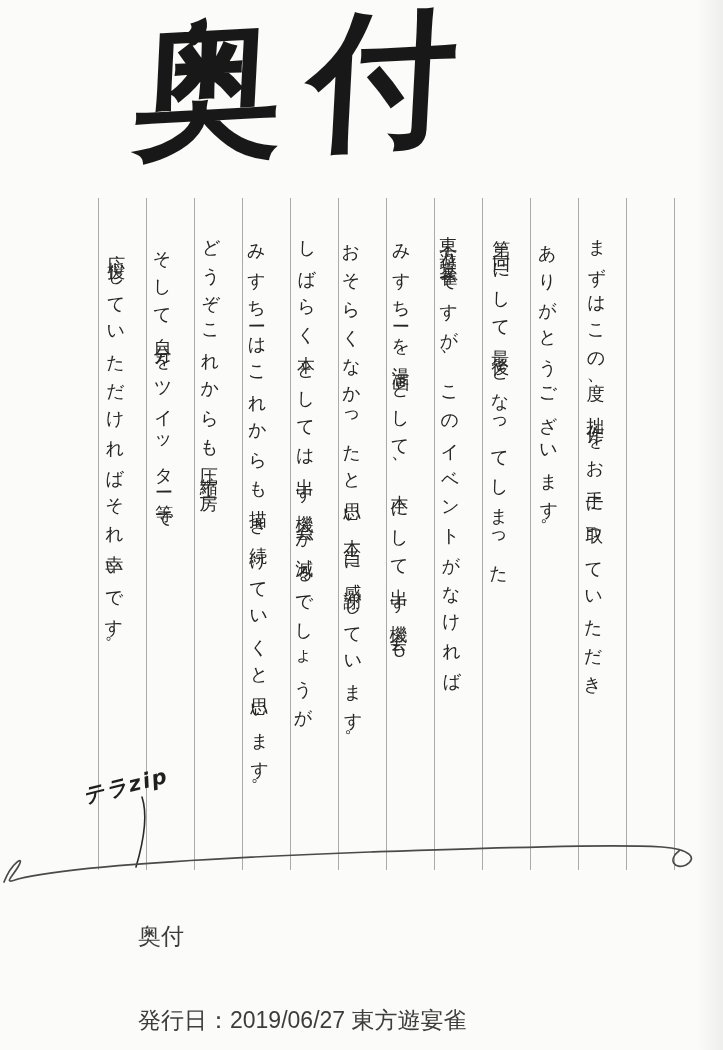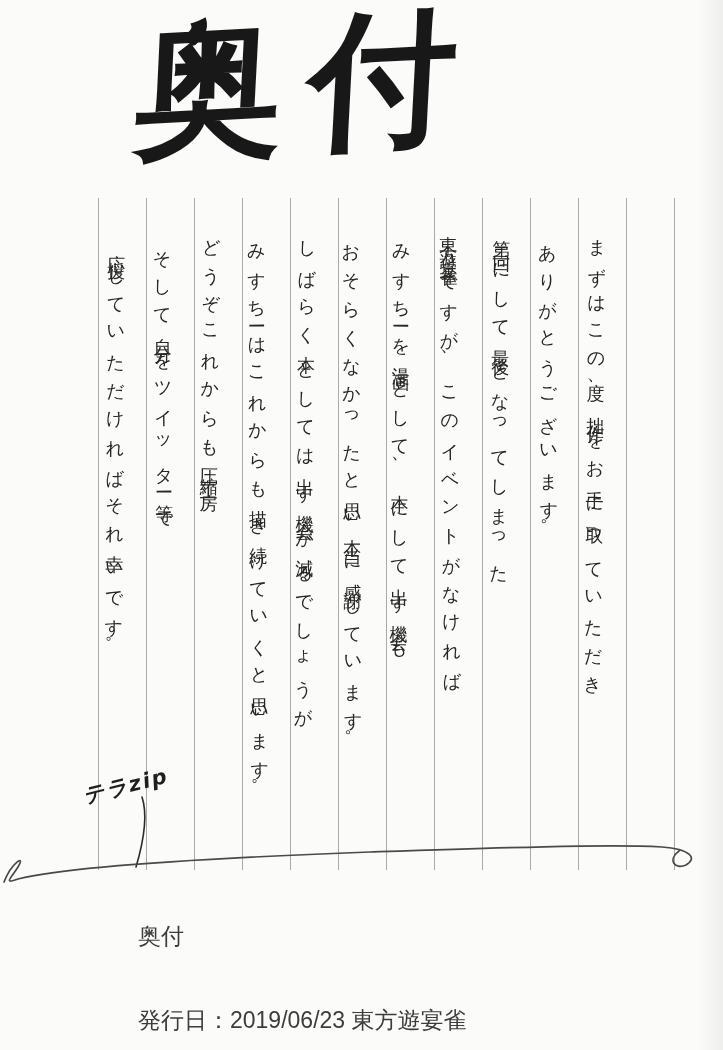--- a/index.html
+++ b/index.html
@@ -144,20 +144,20 @@
   <svg class="flourish" width="723" height="72" viewBox="0 0 723 72">
     <path d="M4,58 C12,38 26,30 18,43 C12,53 2,61 18,55
              C70,42 210,34 370,28
              C490,24 606,20 662,23
              C690,25 698,34 686,41
              C675,46 667,36 679,27" fill="none" stroke="#4a4a4a" stroke-width="1.7" stroke-linecap="round"></path>
   </svg>
 
   <div class="colophon">
     <div class="colo-line">奥付</div>
-    <div class="colo-line">発行日：2019/06/23 東方遊宴雀</div>
+    <div class="colo-line">発行日：2019/06/27 東方遊宴雀</div>
     
     
     
     
   </div>
 
 </div>
 
 </body></html>

